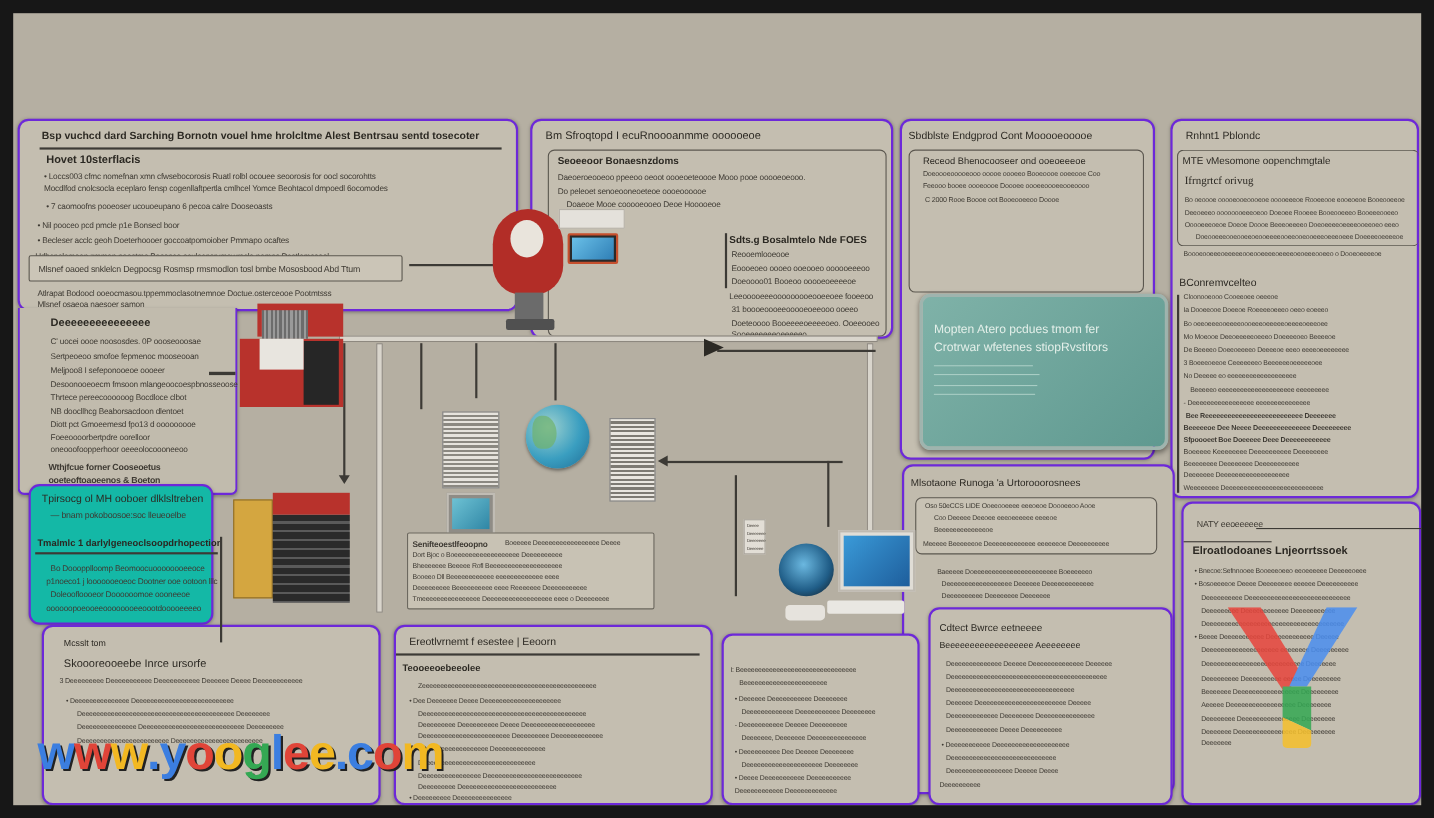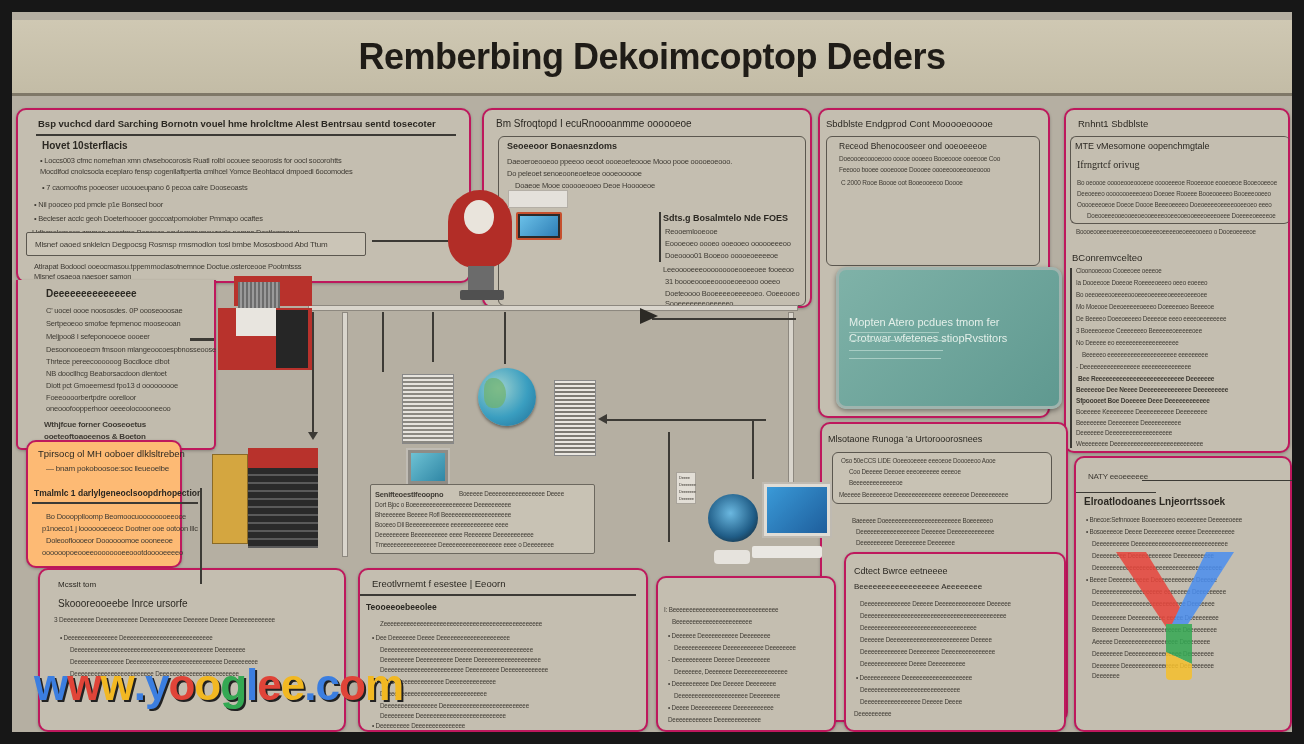--- a/index.html
+++ b/index.html
@@ -1,42 +1,39 @@
 <!DOCTYPE html>
 <html><head>
 <meta charset="utf-8">
 <style>
   * { box-sizing: border-box; margin: 0; padding: 0; }
   html, body { width: 1304px; height: 744px; background: #171717; overflow: hidden; }
   body { font-family: "Liberation Sans", sans-serif; position: relative; }
   .frame { position: absolute; left: 12px; top: 12px; width: 1280px; height: 720px; background: #b5afa2; overflow: hidden; }
   .title-bar { position: absolute; left: 0; top: 8px; width: 1280px; height: 76px; background: linear-gradient(#cfc8b3, #c3bca6); border-bottom: 3px solid #7f7868; display:flex; align-items:center; justify-content:center; }
   .title-bar h1 { font-size: 36px; font-weight: bold; color: #1f1c17; letter-spacing: -0.5px; }
-  .panel { position: absolute; background: #c4beb0; border: 2px solid #be185d; border-radius: 10px; box-shadow: 0 1px 3px rgba(0,0,0,0.25); }
+  .panel { position: absolute; background: #c4beb0; border: 2px solid #6d28d9; border-radius: 10px; box-shadow: 0 1px 3px rgba(0,0,0,0.25); }
   .inner { position: absolute; border: 1.5px solid #5b574f; border-radius: 6px; }
   .h { position: absolute; font-size: 11px; font-weight: bold; color: #2b2822; white-space: nowrap; }
   .t { position: absolute; font-size: 7.5px; color: #3e3a33; white-space: nowrap; letter-spacing: -0.2px; }
   .line { position: absolute; background: #3c3a35; }
   .hl { height: 2px; }
   .vl { width: 2px; }
   .pipe { position: absolute; background: #d9d5cc; border: 1px solid #8d887f; }
   .teal { position: absolute; left: 824px; top: 255px; width: 226px; height: 142px; border-radius: 10px; background: linear-gradient(135deg,#7fb2a8,#5f9990); border: 3px solid #9fb4ae; box-shadow: 0 2px 5px rgba(0,0,0,0.4); }
-  .teal .tt { position: absolute; left: 10px; font-size: 11px; color: #e3efe9; white-space: nowrap; margin-top: 22px; }
+  .teal .tt { position: absolute; left: 10px; font-size: 11px; color: #e3efe9; white-space: nowrap; }
   .teal .tl { position: absolute; left: 10px; height: 1px; background: #a8cdc4; }
   .watermark { position: absolute; left: 22px; top: 648px; font-size: 44px; font-weight: bold; letter-spacing: -1px; text-shadow: 2px 2px 0 #222; }
   .watermark span { display:inline-block; }
 </style>
 </head>
 <body>
 
 <div class="frame">
 
-  <div class="title-bar">
-    <h1>Remberbing Dekoimcoptop Deders</h1>
-  </div>
 
   <div class="panel" style="left:4px;top:96px;width:455px;height:175px;">
     <div class="h" style="left:20px;top:8px;font-size:9.5px;">Bsp vuchcd dard Sarching Bornotn vouel hme hrolcltme Alest Bentrsau sentd tosecoter</div>
     <div class="line hl" style="left:18px;top:24px;width:420px;"></div>
     <div class="h" style="left:24px;top:30px;font-size:10px;">Hovet 10sterflacis</div>
     <div class="t" style="left:22px;top:46px;">• Loccs003 cfmc nomefnan xmn cfwsebocorosis Ruatl rolbl ocouee seoorosis for oocl socorohtts</div>
     <div class="t" style="left:22px;top:57px;">Mocdlfod cnolcsocla eceplaro fensp cogenllaftpertla cmlhcel Yomce Beohtacol dmpoedl 6ocomodes</div>
     <div class="t" style="left:24px;top:73px;">• 7 caomoofns pooeoser ucouoeupano 6 pecoa calre Dooseoasts</div>
     <div class="t" style="left:16px;top:90px;">• Nil pooceo pcd pmcle p1e Bonsecl boor</div>
     <div class="t" style="left:16px;top:104px;">• Becleser acclc geoh Doeterhoooer goccoatpomoiober Pmmapo ocaftes</div>
@@ -57,21 +54,21 @@
     <div class="t" style="left:28px;top:77px;">Thrtece pereecoooooog Bocdloce clbot</div>
     <div class="t" style="left:28px;top:89px;">NB doocllhcg Beaborsacdoon dlentoet</div>
     <div class="t" style="left:28px;top:101px;">Diott pct Gmoeemesd fpo13 d ooooooooe</div>
     <div class="t" style="left:28px;top:113px;">Foeeoooorbertpdre oorelloor</div>
     <div class="t" style="left:28px;top:124px;">oneooofoopperhoor oeeeolocoooneeoo</div>
     <div class="t" style="left:26px;top:140px;font-weight:bold;font-size:8px;text-align:right;">Wthjfcue forner Cooseoetus</div>
     <div class="t" style="left:26px;top:152px;font-weight:bold;font-size:8px;">ooeteoftoaoeenos &amp; Boeton</div>
   </div>
   <div style="position:absolute;left:178px;top:326px;width:24px;height:3px;background:#3c3a35;"></div>
 
-  <div class="panel" style="left:14px;top:428px;width:156px;height:128px;background:#fdba74;">
+  <div class="panel" style="left:14px;top:428px;width:168px;height:128px;background:#14b8a6;">
     <div class="h" style="left:10px;top:6px;font-size:9.5px;font-weight:normal;">Tpirsocg ol MH ooboer dlklsltreben</div>
     <div class="t" style="left:18px;top:22px;font-size:8px;">— bnam pokoboosoe:soc lleueoelbe</div>
     <div class="h" style="left:6px;top:46px;font-size:8.5px;">Tmalmlc 1 darlylgeneoclsoopdrhopection</div>
     <div class="line hl" style="left:4px;top:60px;width:166px;"></div>
     <div class="t" style="left:18px;top:70px;">Bo Dooopplloomp Beomoocuoooooooeeoce</div>
     <div class="t" style="left:14px;top:82px;">p1noeco1 j looooooeoeoc Dootner ooe ootoon lllc</div>
     <div class="t" style="left:18px;top:94px;">Doleoofloooeor Doooooomoe oooneeoe</div>
     <div class="t" style="left:14px;top:106px;">oooooopoeooeeoooooooeeoootdooooeeeeo</div>
   </div>
 
@@ -107,21 +104,21 @@
   <div class="teal">
     <div class="tt" style="top:24px;">Mopten Atero pcdues tmom fer</div>
     <div class="tt" style="top:40px;">Crotrwar wfetenes stiopRvstitors</div>
     <div class="tl" style="top:62px;width:90px;"></div>
     <div class="tl" style="top:70px;width:96px;"></div>
     <div class="tl" style="top:80px;width:94px;"></div>
     <div class="tl" style="top:88px;width:92px;"></div>
   </div>
 
   <div class="panel" style="left:1052px;top:96px;width:226px;height:345px;">
-    <div class="h" style="left:12px;top:8px;font-size:9.5px;font-weight:normal;">Rnhnt1 Sbdblste</div>
+    <div class="h" style="left:12px;top:8px;font-size:9.5px;font-weight:normal;">Rnhnt1 Pblondc</div>
     <div class="inner" style="left:4px;top:26px;width:220px;height:88px;border-right:none;">
       <div class="h" style="left:4px;top:4px;font-size:9px;font-weight:normal;">MTE vMesomone oopenchmgtale</div>
       <div class="h" style="left:6px;top:22px;font-size:10px;font-weight:normal;font-family:Liberation Serif, serif;">Ifrngrtcf orivug</div>
       <div class="t" style="left:6px;top:42px;font-size:6.3px;">Bo oeoooe ooooeooeoooeoe ooooeeeoe Rooeeooe eooeoeoe Booeooeeoe</div>
       <div class="t" style="left:6px;top:53px;font-size:6.3px;">Deeoeeeo oooooooeeeoeoo Doeoee Rooeee Booeooeeeo Booeeeooeeo</div>
       <div class="t" style="left:6px;top:64px;font-size:6.3px;">Ooooeeeoeoe Doeoe Doooe Beeeoeeeeo Doeoeeeeoeeeeooeeoeo eeeo</div>
       <div class="t" style="left:16px;top:75px;font-size:6.3px;">Doeooeeeooeooeeoeooeeeeooeeooeooeeeoeeeoeee Doeeeeoeeeeoe</div>
     </div>
     <div class="t" style="left:10px;top:118px;font-size:6.3px;">Boooeooeeeoeeeeeooeooeeeeoeeeeoeoeeeooeeo o Dooeoeeeeoe</div>
     <div class="h" style="left:6px;top:142px;font-size:9.5px;font-weight:normal;">BConremvcelteo</div>

